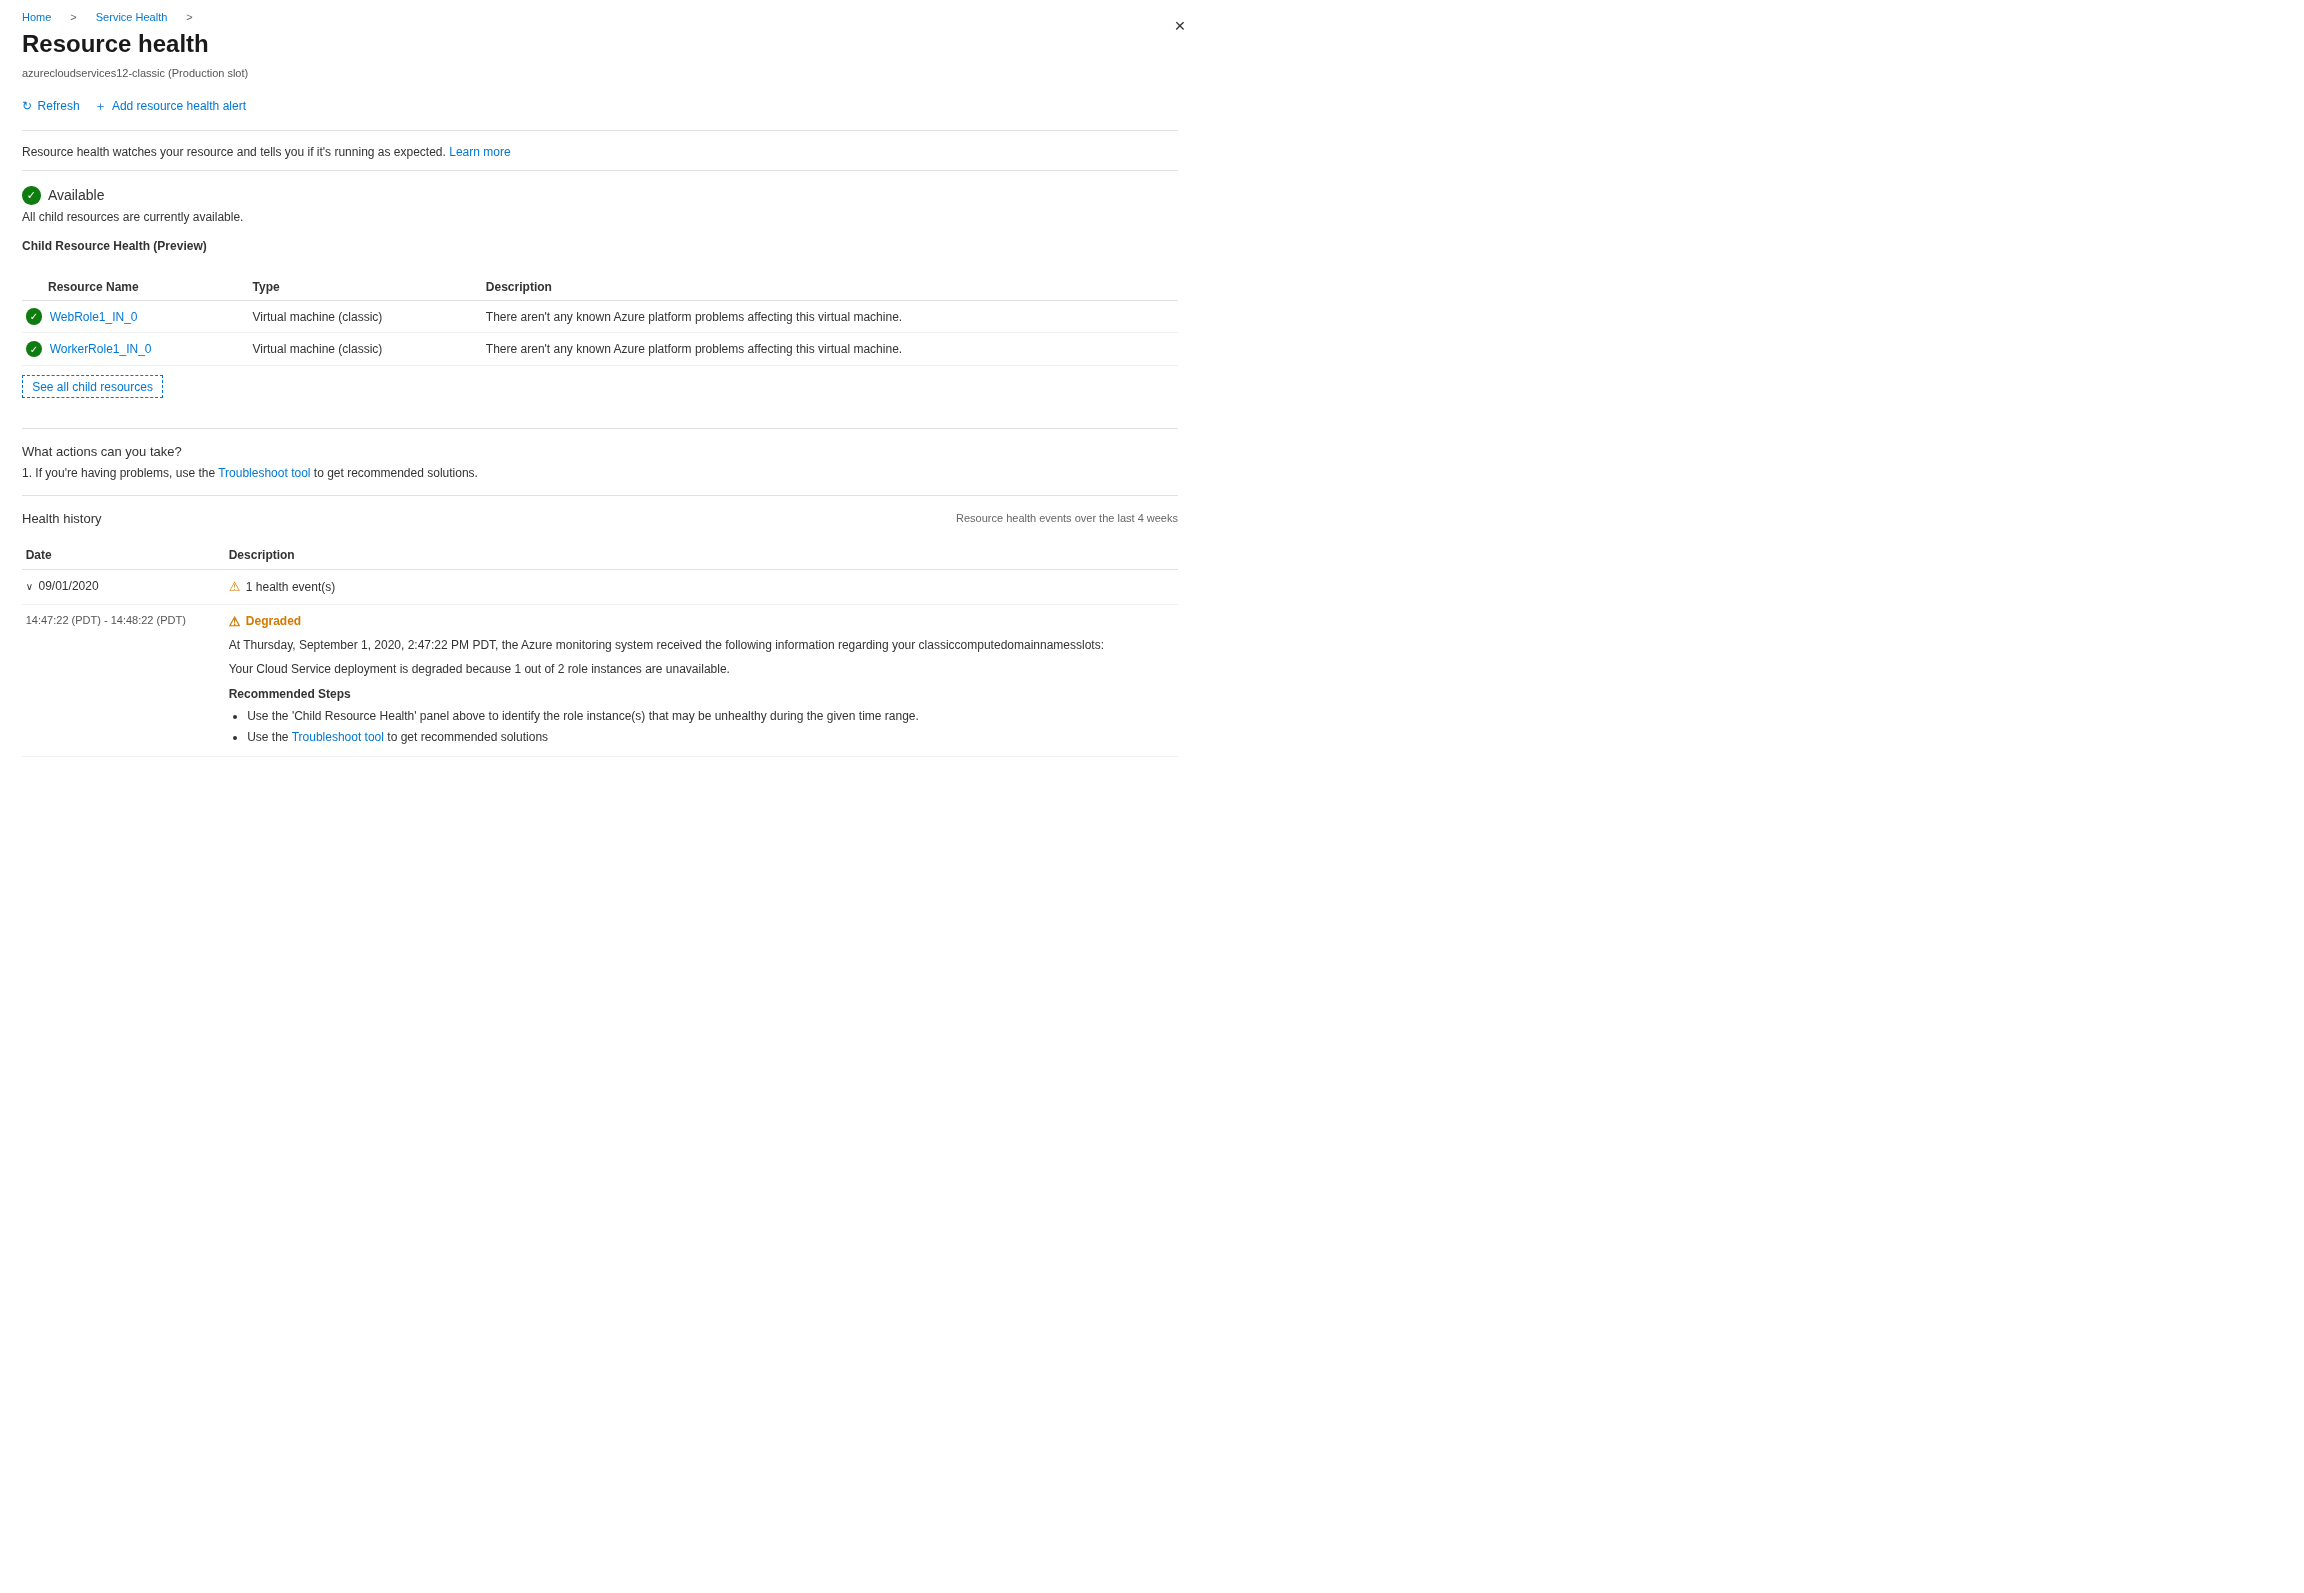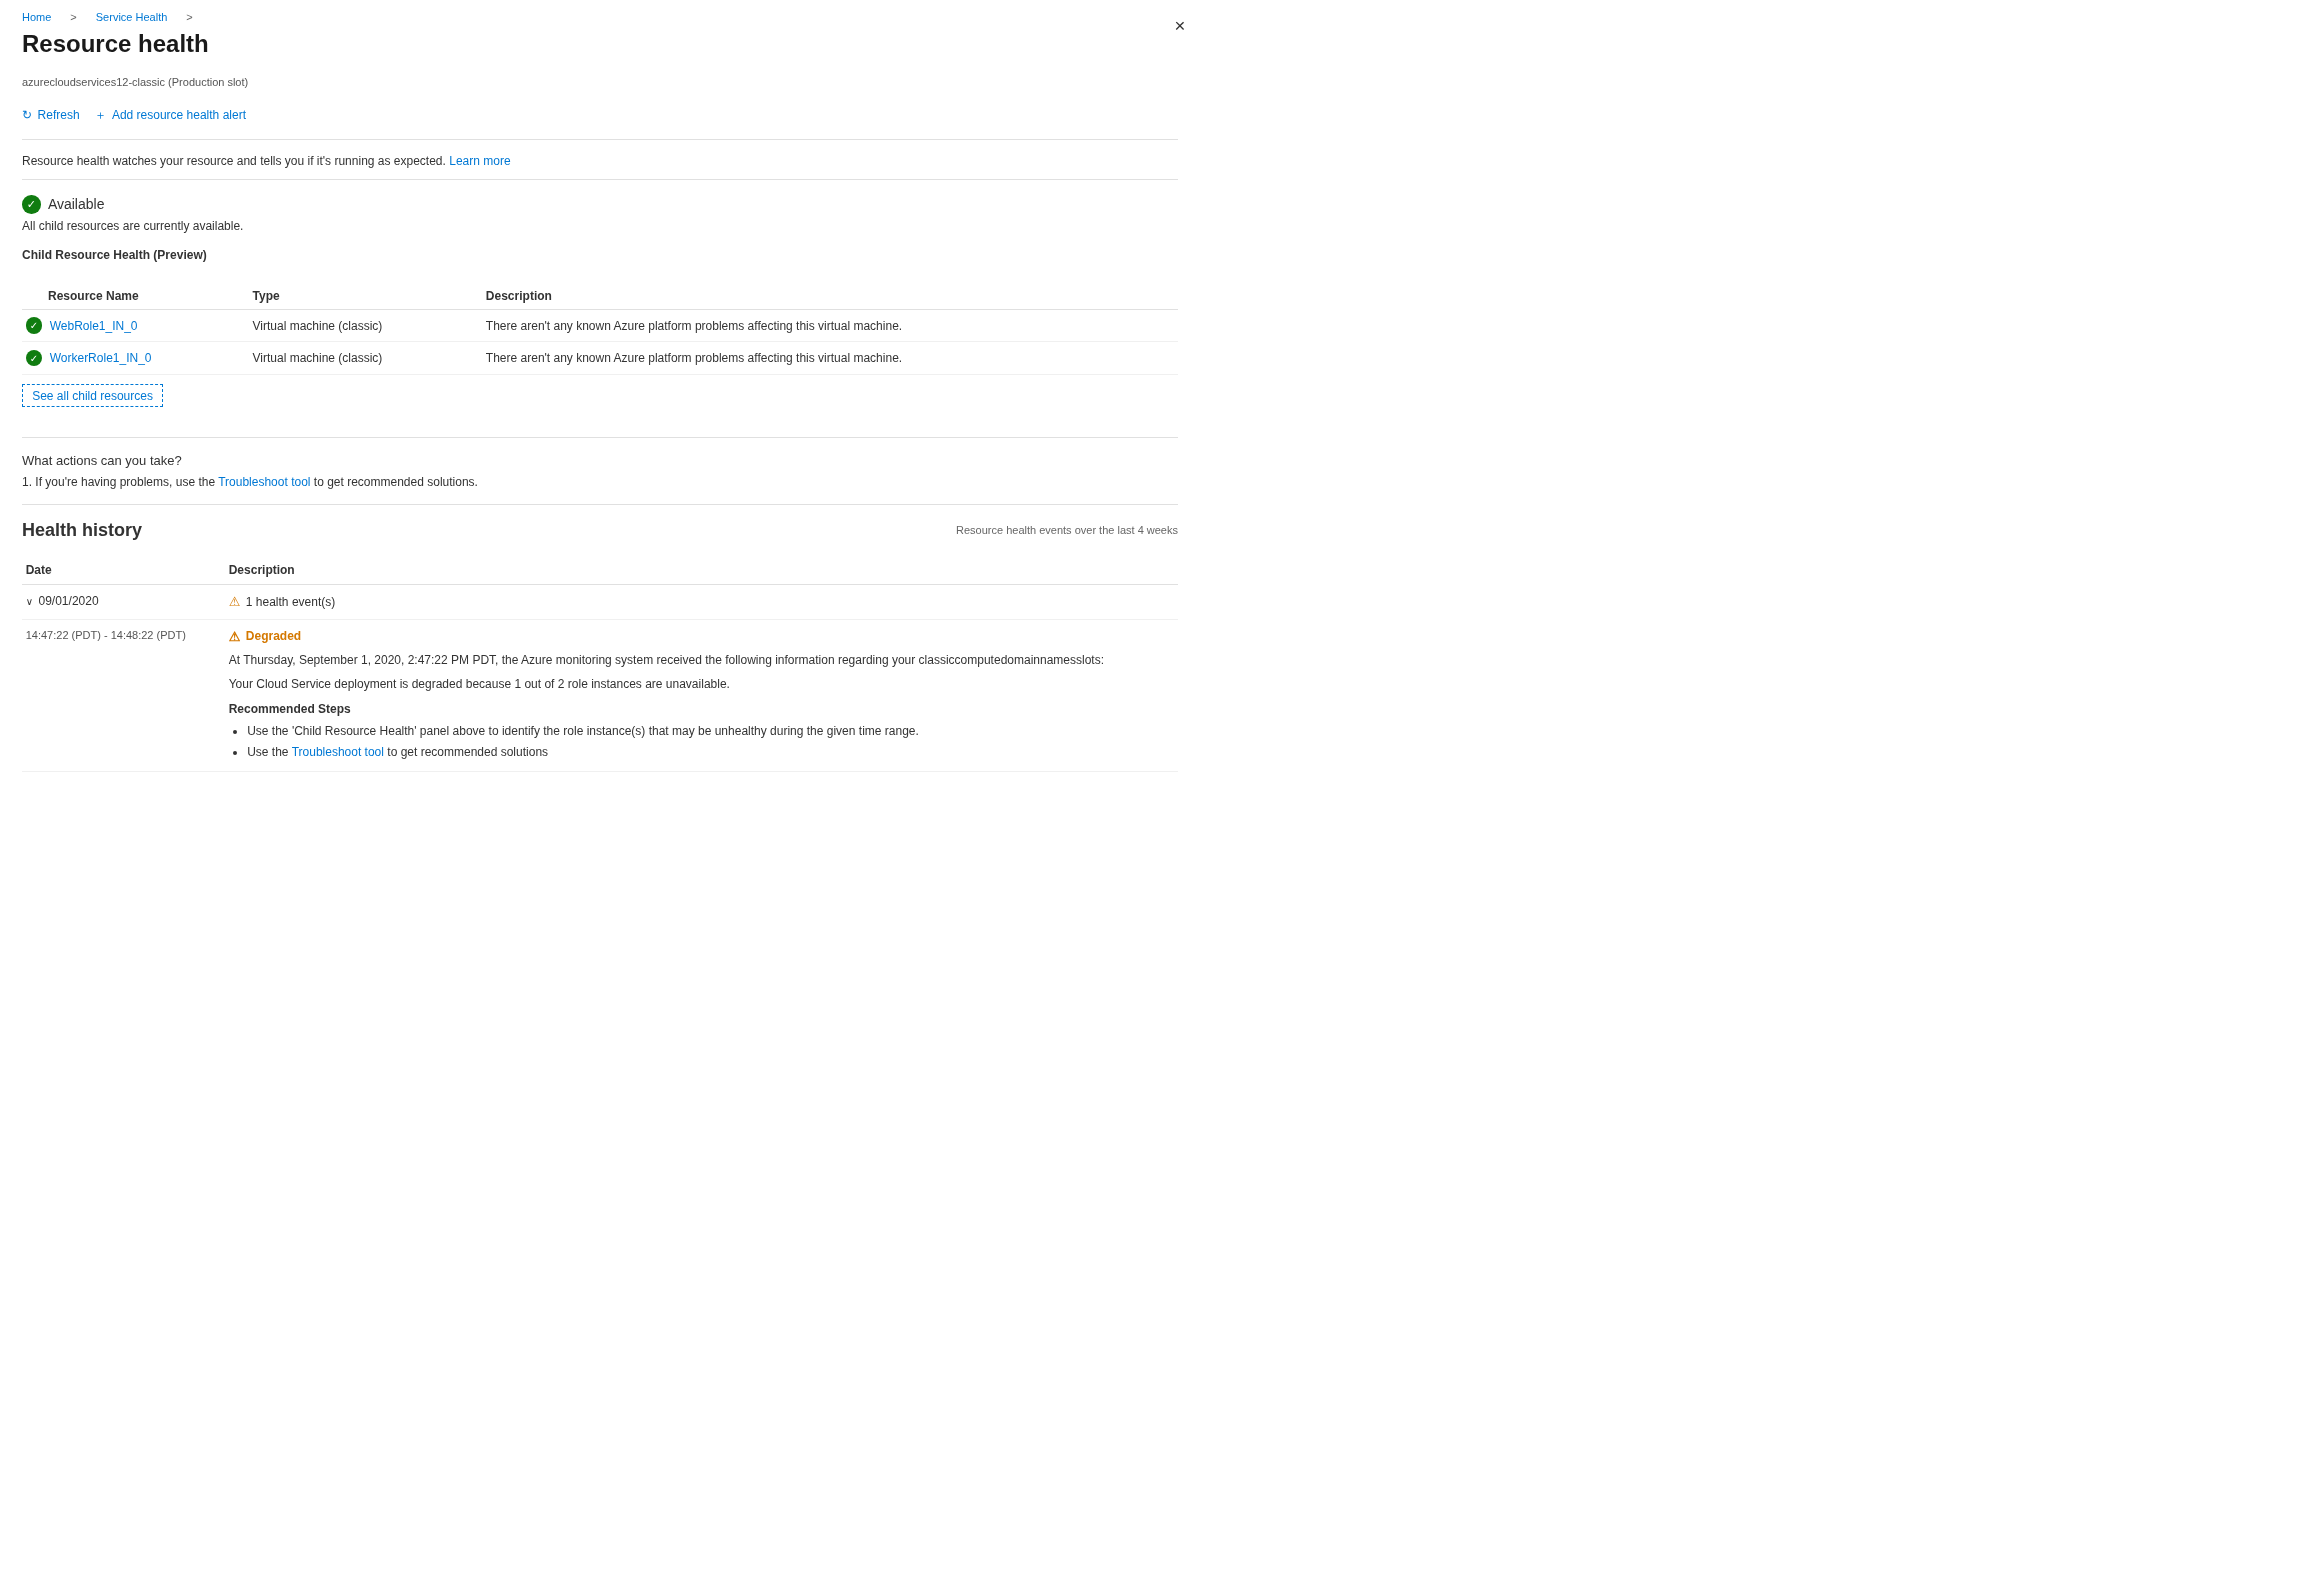--- a/index.html
+++ b/index.html
@@ -27,21 +27,21 @@
     }
     .breadcrumb a {
       color: #0078d4;
       text-decoration: none;
       cursor: pointer;
     }
     .page-title {
       font-size: 24px;
       font-weight: 600;
       color: #1a1a1a;
-      margin-bottom: 18px;
+      margin-bottom: 9px;
     }
     .page-subtitle {
       font-size: 11px;
       color: #555;
       margin-bottom: 14.8px;
     }
     .toolbar {
       display: flex;
       align-items: center;
       gap: 0;
@@ -187,22 +187,22 @@
     .health-history-section {
       margin-top: 7.4px;
     }
     .health-history-header {
       display: flex;
       justify-content: space-between;
       align-items: center;
       margin-bottom: 14.8px;
     }
     .health-history-title {
-      font-size: 18px;
-      font-weight: 700;
+      font-size: 13px;
+      font-weight: 400;
     }
     .health-history-subtitle {
       font-size: 11px;
       color: #666;
     }
     .history-table {
       width: 100%;
       border-collapse: collapse;
       font-size: 12px;
     }

